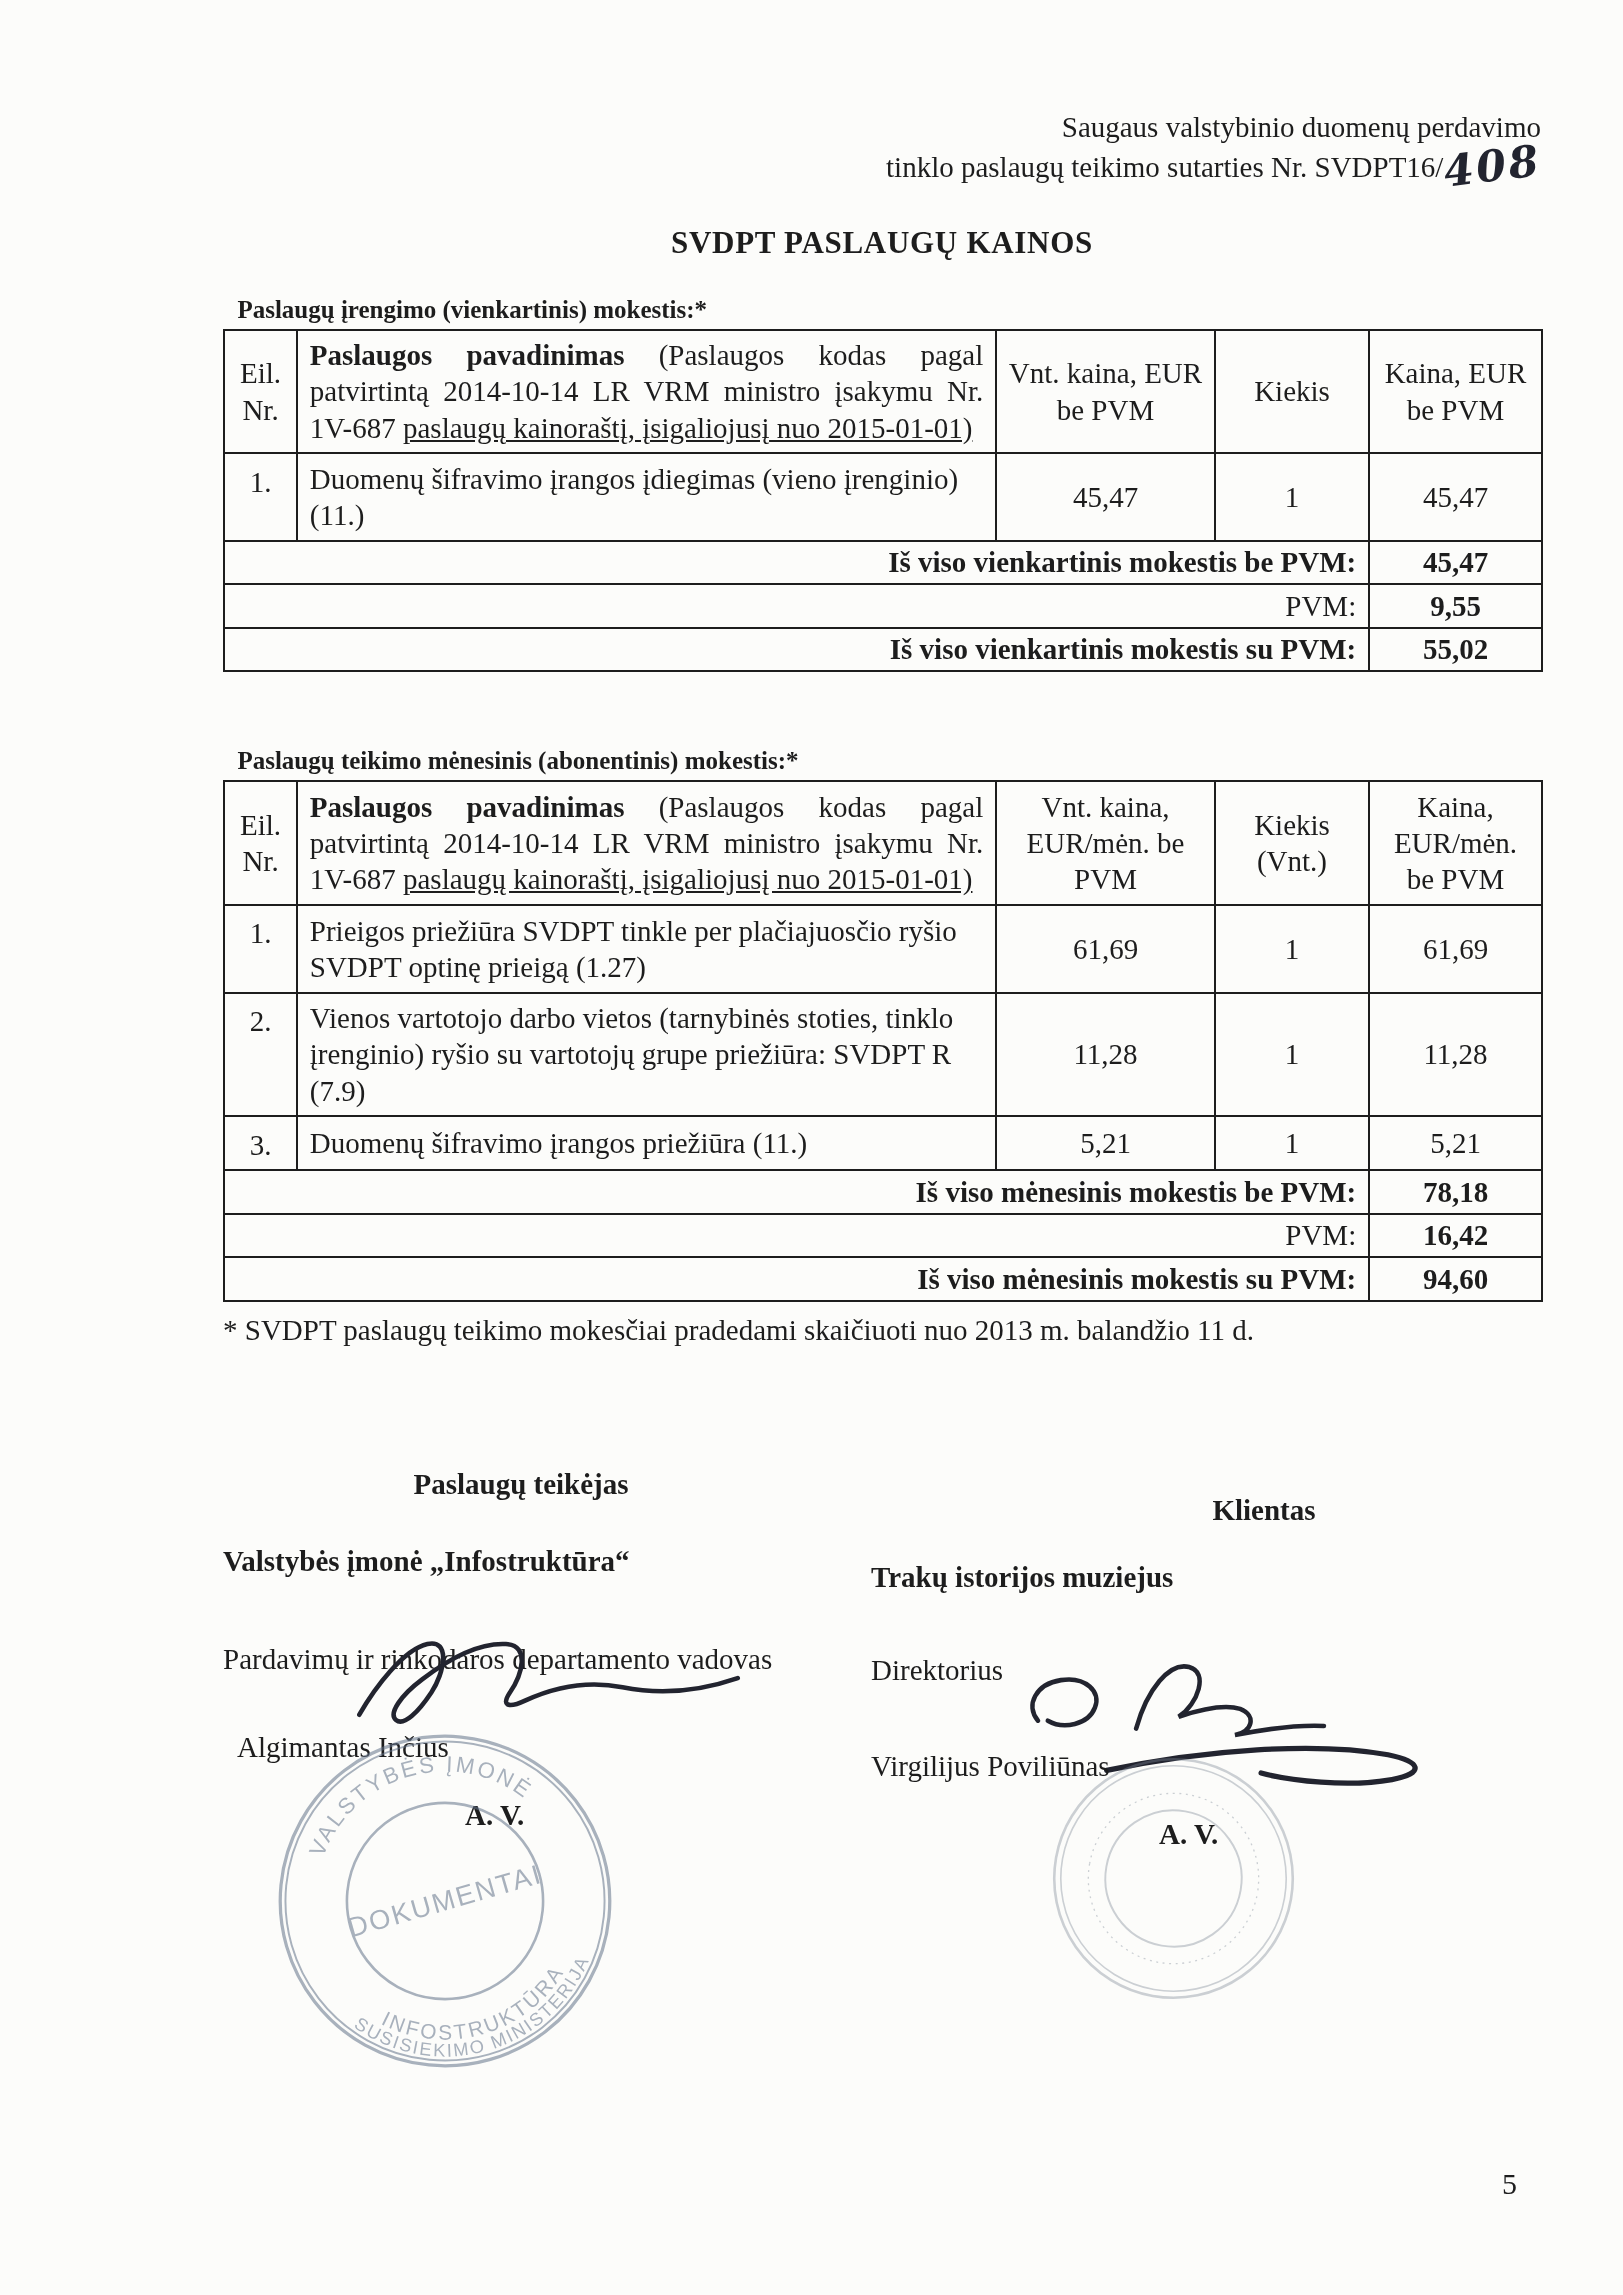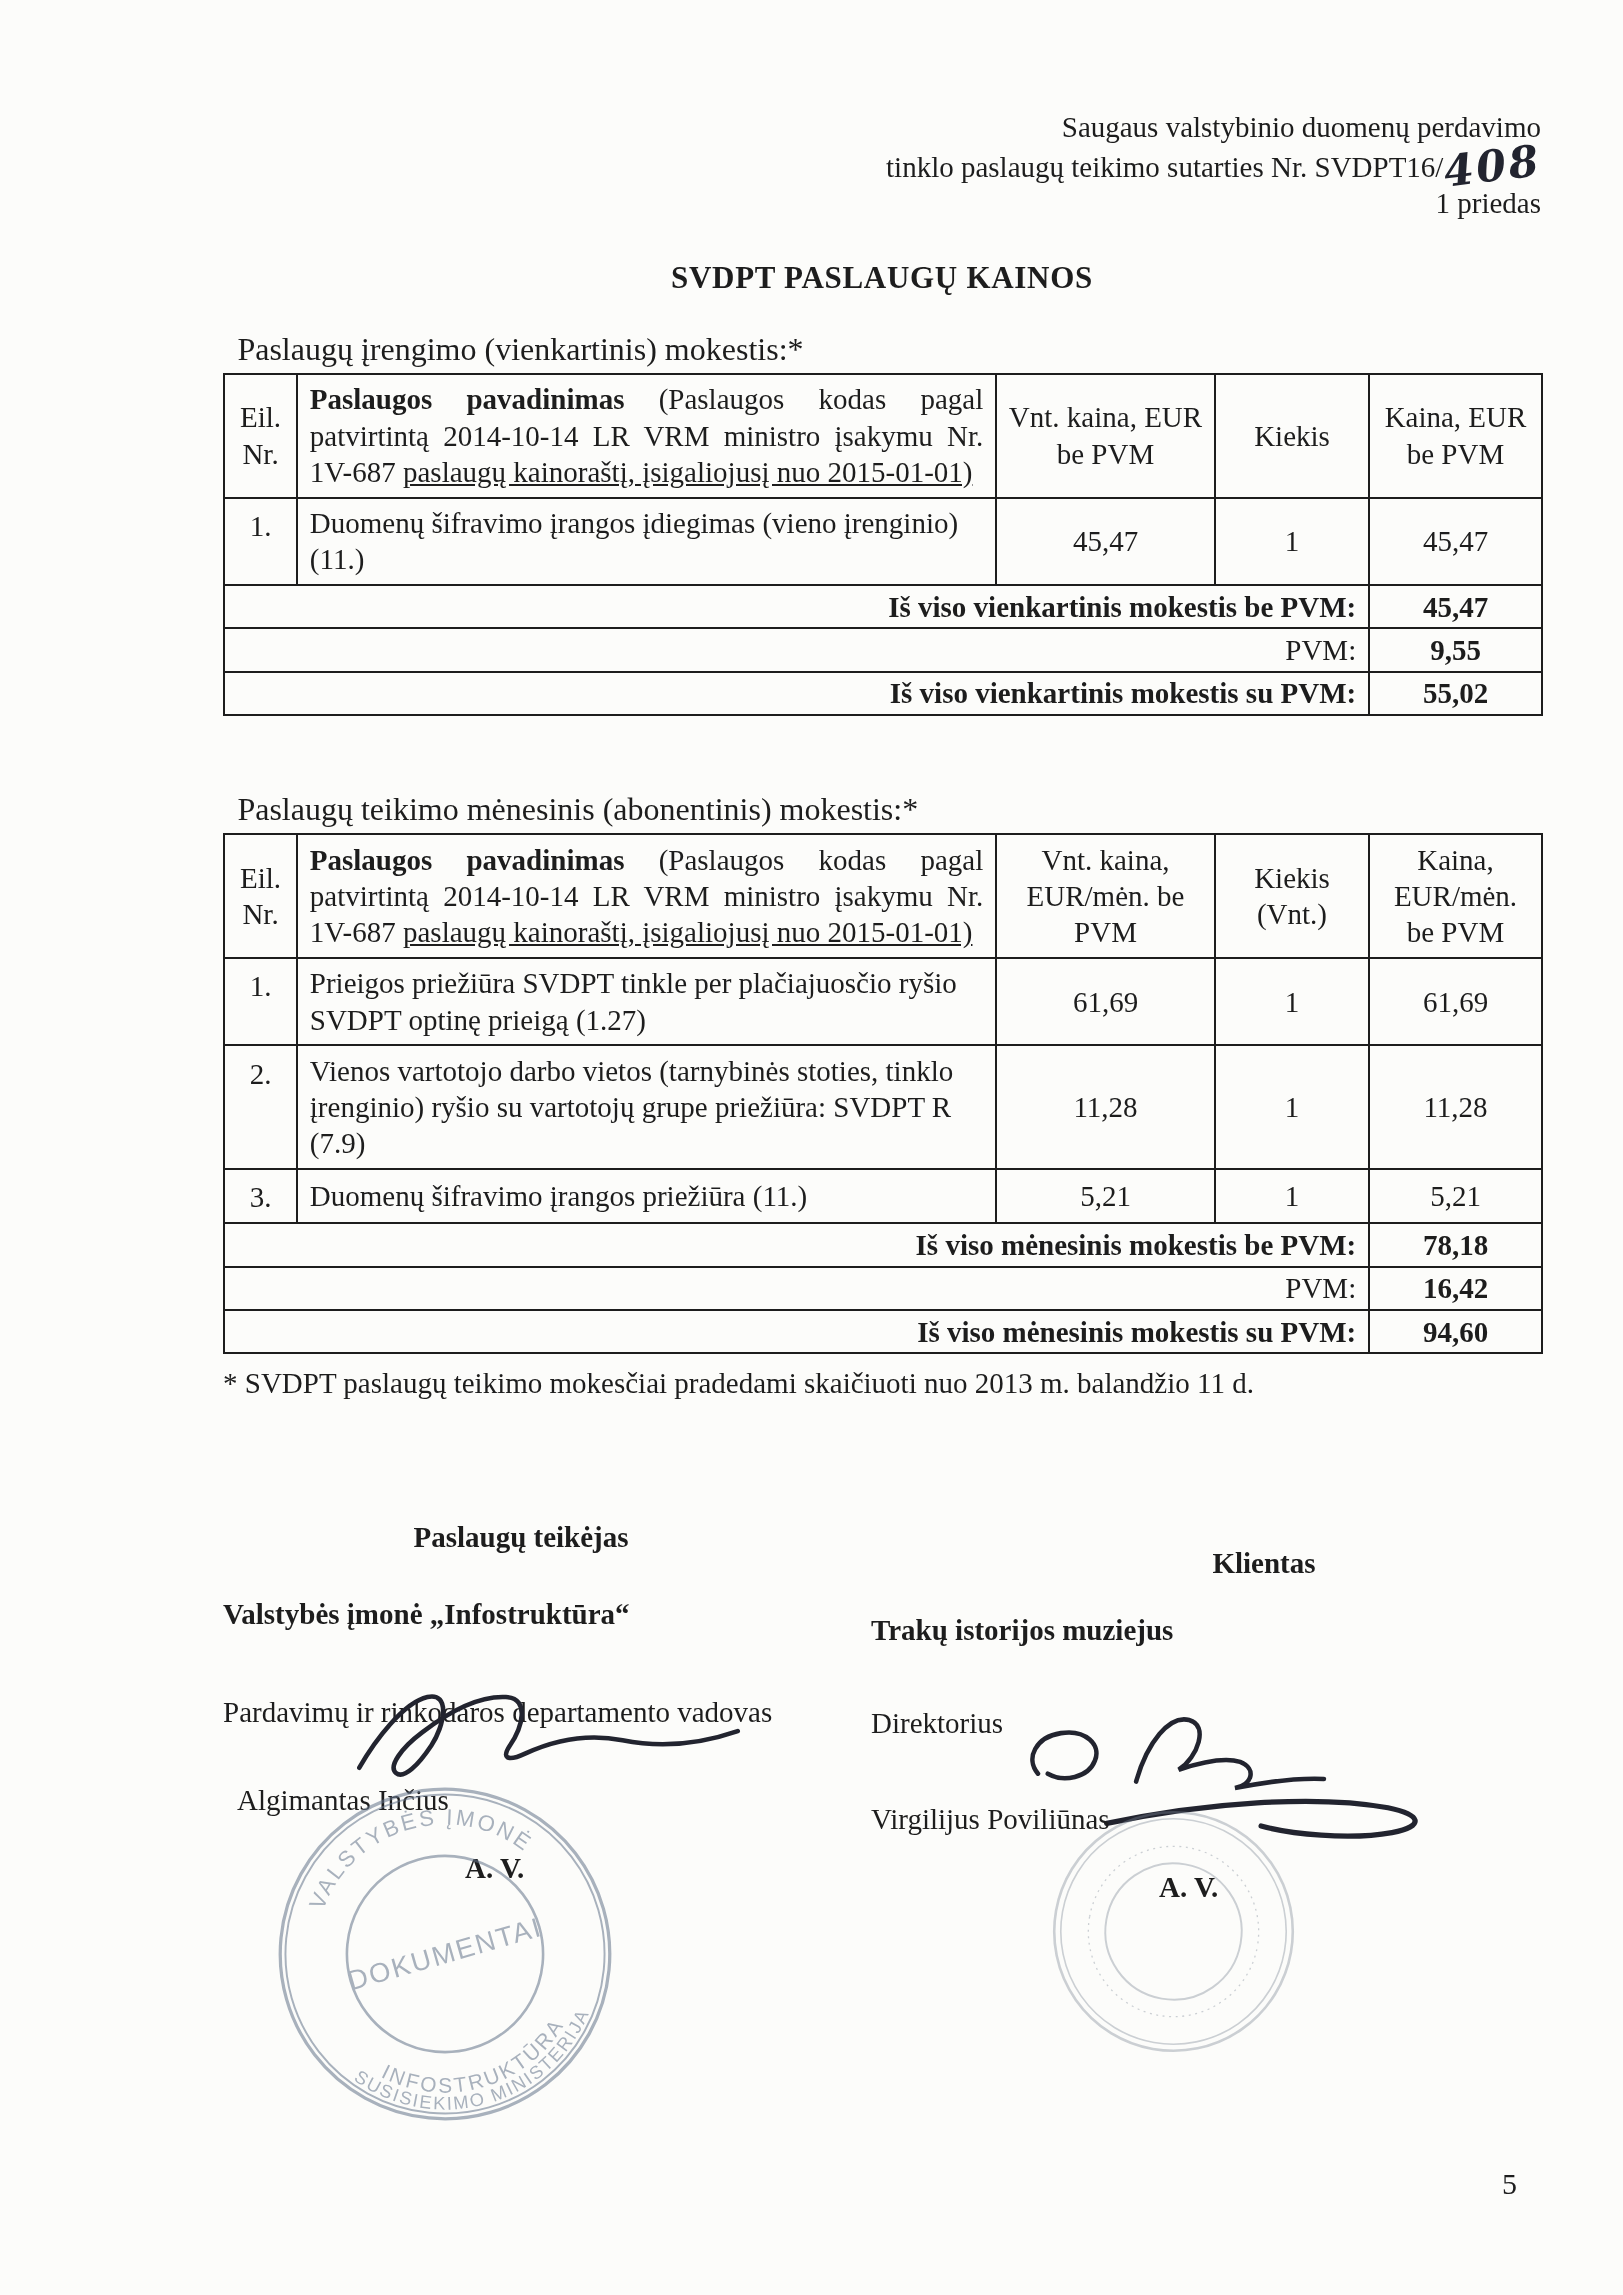--- a/index.html
+++ b/index.html
@@ -18,21 +18,21 @@
   .header-right { text-align:right; line-height:1.22; }
   .hand-number {
     display:inline-block;
     font-family:"DejaVu Serif", serif;
     font-style:italic; font-weight:bold;
     font-size:43px; line-height:0.8;
     transform:rotate(-7deg) translateY(3.9px);
     letter-spacing:2.6px;
   }
   .doc-title { text-align:center; font-weight:bold; font-size:31px; margin-top:38px; letter-spacing:0.7px; }
-  .section-title { font-weight:normal; font-size:32px; margin-top:31px; margin-bottom:3.9px; padding-left:14.4px; }
+  .section-title { font-weight:bold; font-size:25px; margin-top:31px; margin-bottom:3.9px; padding-left:14.4px; }
   .section-title.second { margin-top:73px; }
 
   
   table.price { width:100%; border-collapse:collapse; table-layout:fixed; }
   .price col.c-nr    { width:73px; }
   .price col.c-name  { width:699px; }
   .price col.c-unit  { width:219px; }
   .price col.c-qty   { width:154px; }
   .price col.c-price { width:173px; }
   .price th, .price td {
@@ -69,21 +69,20 @@
   .page-number { position:absolute; top:2165px; right:106px; font-size:30px; }
 </style>
 </head>
 <body>
 
 <div class="page">
 
   <div class="header-right">
     <div>Saugaus valstybinio duomenų perdavimo</div>
     <div><span>tinklo paslaugų teikimo sutarties Nr. SVDPT16/</span><span class="hand-number ink">408</span></div>
-    <div>1 priedas</div>
   </div>
 
   <div class="doc-title">SVDPT PASLAUGŲ KAINOS</div>
 
   <div class="section-title">Paslaugų įrengimo (vienkartinis) mokestis:*</div>
 
   <table class="price">
     <colgroup>
         <col class="c-nr">
         <col class="c-name">

